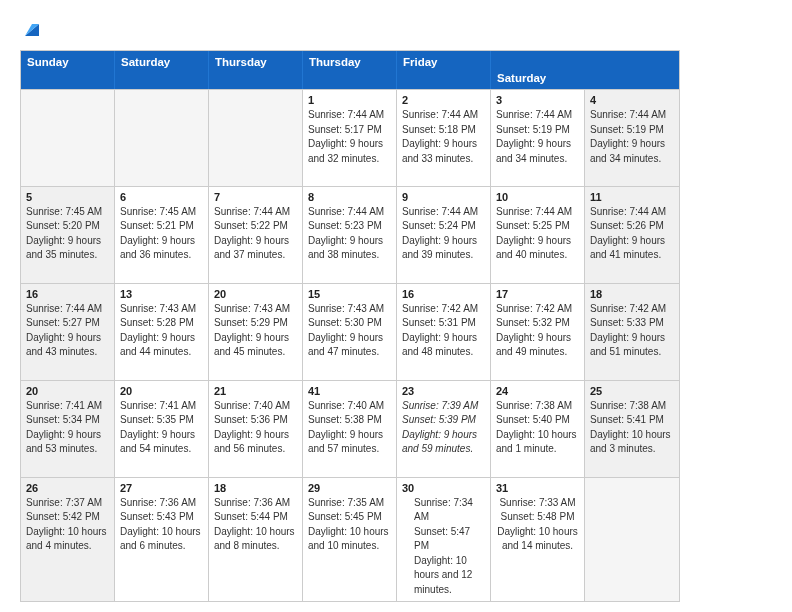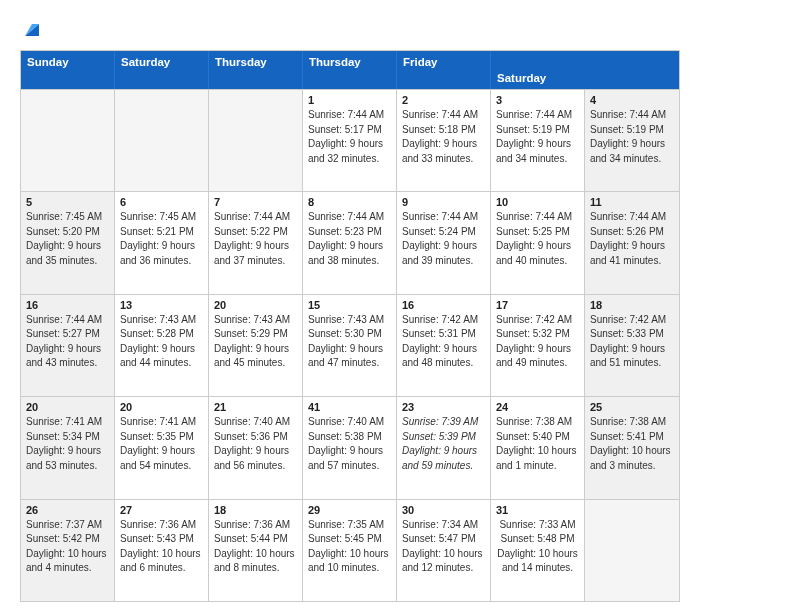--- a/index.html
+++ b/index.html
@@ -316,21 +316,21 @@
 Daylight: 10 hours and 8 minutes.</div>
           </div>
           <div class="cal-cell">
             <span class="day-num">29</span>
             <div class="cell-text" style="white-space: pre-line;">Sunrise: 7:35 AM
 Sunset: 5:45 PM
 Daylight: 10 hours and 10 minutes.</div>
           </div>
           <div class="cal-cell">
             <span class="day-num">30</span>
-            <div class="cell-text" style="white-space: pre-line;">Sunrise: 7:34 AM
+            <div class="cell-text" style="white-space: pre-line; margin-left: 12px;">Sunrise: 7:34 AM
 Sunset: 5:47 PM
 Daylight: 10 hours and 12 minutes.</div>
           </div>
           <div class="cal-cell">
             <span class="day-num">31</span>
             <div class="cell-text" style="white-space: pre-line; text-align: center;">Sunrise: 7:33 AM
 Sunset: 5:48 PM
 Daylight: 10 hours and 14 minutes.</div>
           </div>
           <div class="cal-cell empty"></div>

